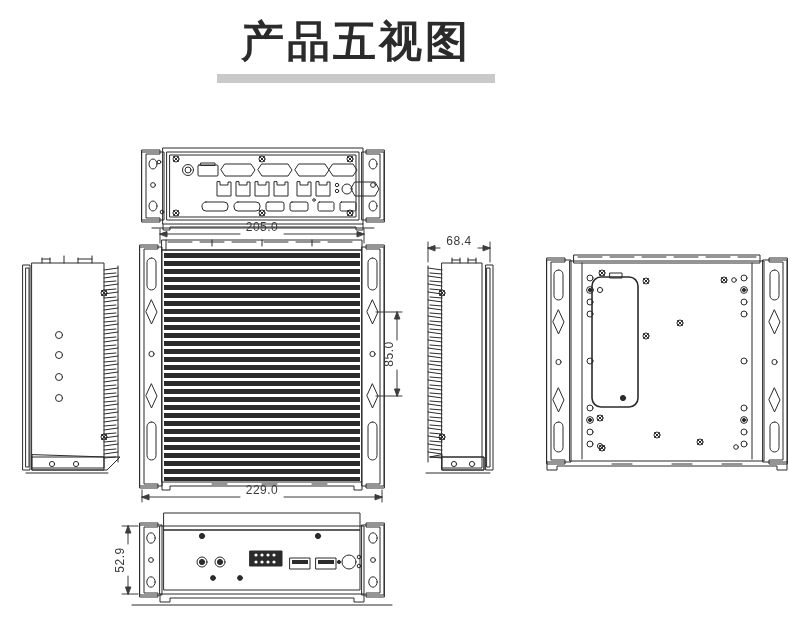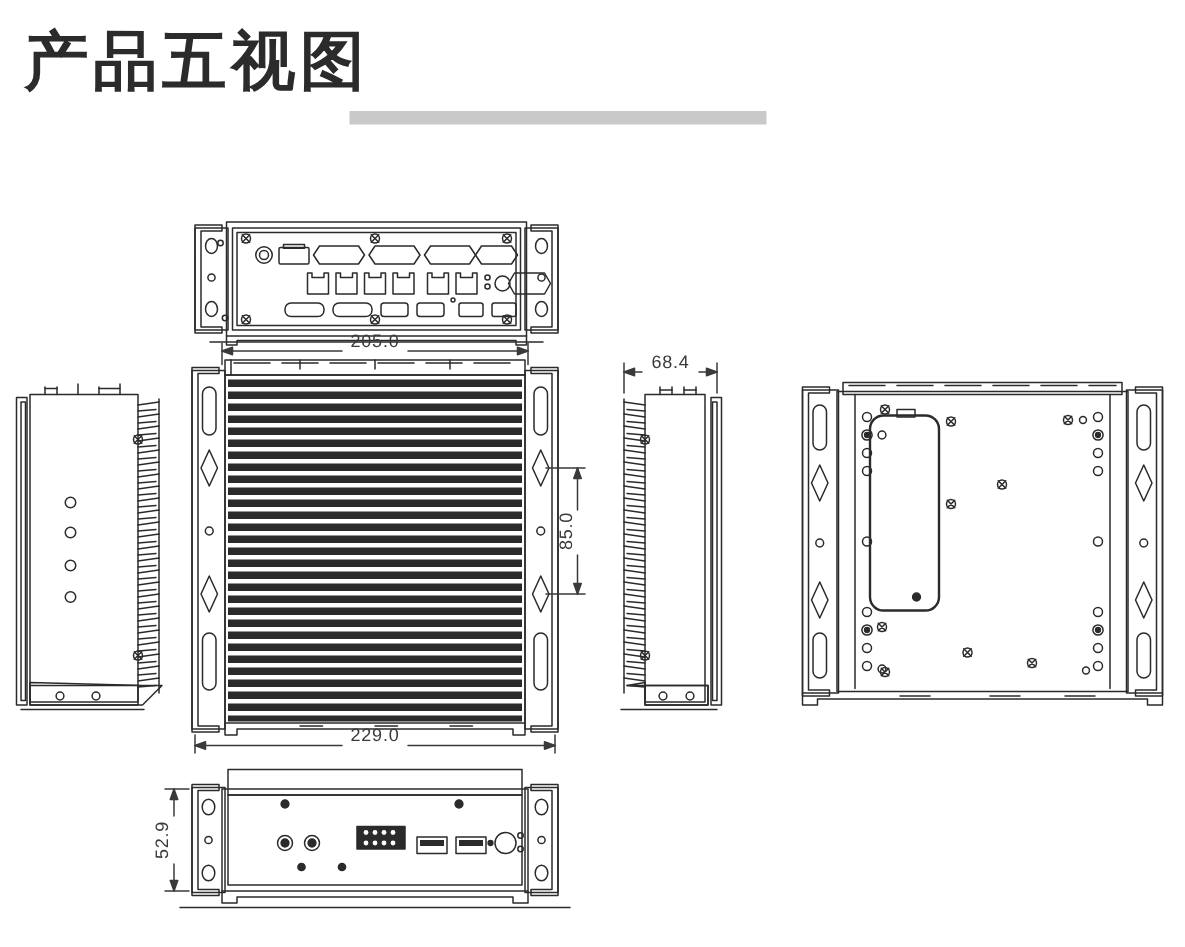--- a/index.html
+++ b/index.html
@@ -19,42 +19,41 @@
     width: 790px;
     height: 631px;
     background: #ffffff;
   }
   
   .title-block {
     position: absolute;
     left: 0;
     top: 14px;
     width: 712px;
-    text-align: left;
-    padding-left: 16px;
+    text-align: center;
   }
   .title-text {
     font-family: "Liberation Sans", "DejaVu Sans", sans-serif;
     font-size: 43px;
     font-weight: bold;
     color: #2b2b2b;
     letter-spacing: 3px;
     line-height: 54px;
     display: block;
   }
   .title-underline {
     margin: 6px auto 0 auto;
     width: 278px;
     height: 9px;
     background: #c9c9c9;
   }
   
   .drawing-area {
     position: absolute;
-    left: 0;
+    left: 12px;
     top: 130px;
     width: 748px;
     height: 501px;
   }
   .drawing-area svg {
     display: block;
   }
   .dim-label {
     font-family: "Liberation Sans", sans-serif;
     font-size: 12px;

